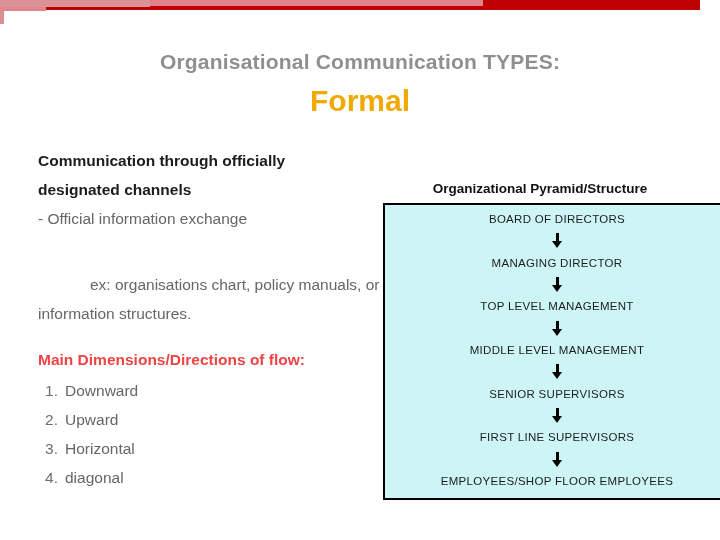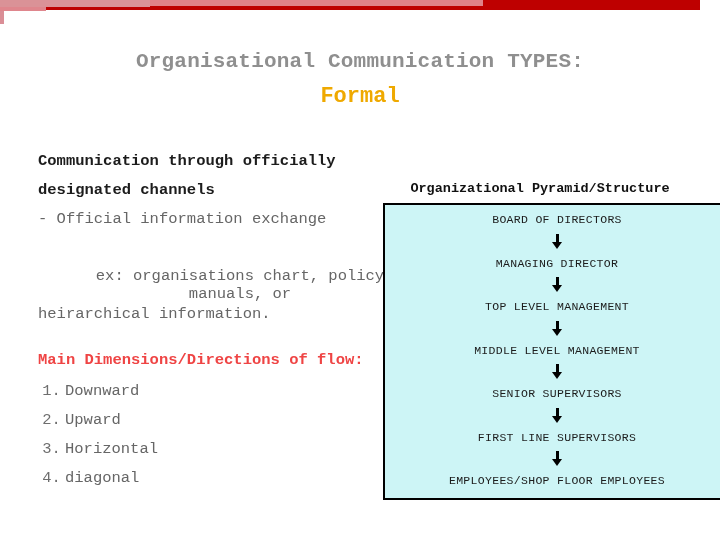--- a/index.html
+++ b/index.html
@@ -1,39 +1,39 @@
 <!DOCTYPE html>
 <html><head>
 <meta charset="utf-8">
 <style>
   html,body{margin:0;padding:0;background:#ffffff;}
   .slide{
     position:relative;
     width:720px;height:540px;
     background:#ffffff;
     overflow:hidden;
-    font-family:Liberation Mono, monospace;
+    font-family:Liberation Sans, sans-serif;
   }
   
   .bar{position:absolute;}
   .bar-main      {left:0;   top:23; width:700px; height:10px; background:#be0000;}
   .bar-strip1    {left:703; top:23; width:5px;   height:10px; background:#be0000;}
   .bar-strip2    {left:710; top:23; width:4px;   height:24px; background:#da8e96;}
   .bar-pink-left {left:0;   top:33; width:483px; height:6px;  background:#e08289;}
   .bar-pink-right{left:667; top:33; width:46px;  height:11px; background:#df868d;}
   .bar-pink-low  {left:430; top:39; width:150px; height:7px;  background:#da9297;}
   
   .title{
     position:absolute;left:0;top:50px;width:720px;
     text-align:center;font-size:21px;font-weight:bold;color:#8f8f8f;
     letter-spacing:.2px;
   }
   .subtitle{
     position:absolute;left:0;top:84px;width:720px;
-    text-align:center;font-size:22px;font-weight:bold;color:#efa900;
+    text-align:center;font-size:30px;font-weight:bold;color:#efa900;
   }
   
   .left-col{position:absolute;left:38px;top:146px;width:352px;}
   .t-line{height:29px;display:flex;align-items:center;font-size:15.5px;color:#666666;text-align:center;}
   .t-bold{font-weight:bold;color:#1c1c1c;}
   .t-heading{font-weight:bold;color:#ef4444;}
   .gap-lg{margin-top:37px;margin-left:48px;}
   .gap-md{margin-top:17px;}
   .gap-sm{margin-top:2px;}
   .num{display:inline-block;width:27px;color:#6e6e6e;}
@@ -70,21 +70,21 @@
   <div class="bar bar-pink-low"></div>
 
   <div class="title">Organisational Communication TYPES:</div>
   <div class="subtitle">Formal</div>
 
   <div class="left-col">
     <div class="t-line t-bold">Communication through officially</div>
     <div class="t-line t-bold">designated channels</div>
     <div class="t-line">- Official information exchange</div>
     <div class="t-line gap-lg" style="padding-left:4px;">ex: organisations chart, policy manuals, or</div>
-    <div class="t-line">heirarchical information.</div>
+    <div class="t-line">information structures.</div>
     <div class="t-line t-heading gap-md">Main Dimensions/Directions of flow:</div>
 
     <div class="t-line gap-sm">
       <span class="num">1.</span>
       <span>Downward</span>
     </div>
     <div class="t-line">
       <span class="num">2.</span>
       <span>Upward</span>
     </div>

